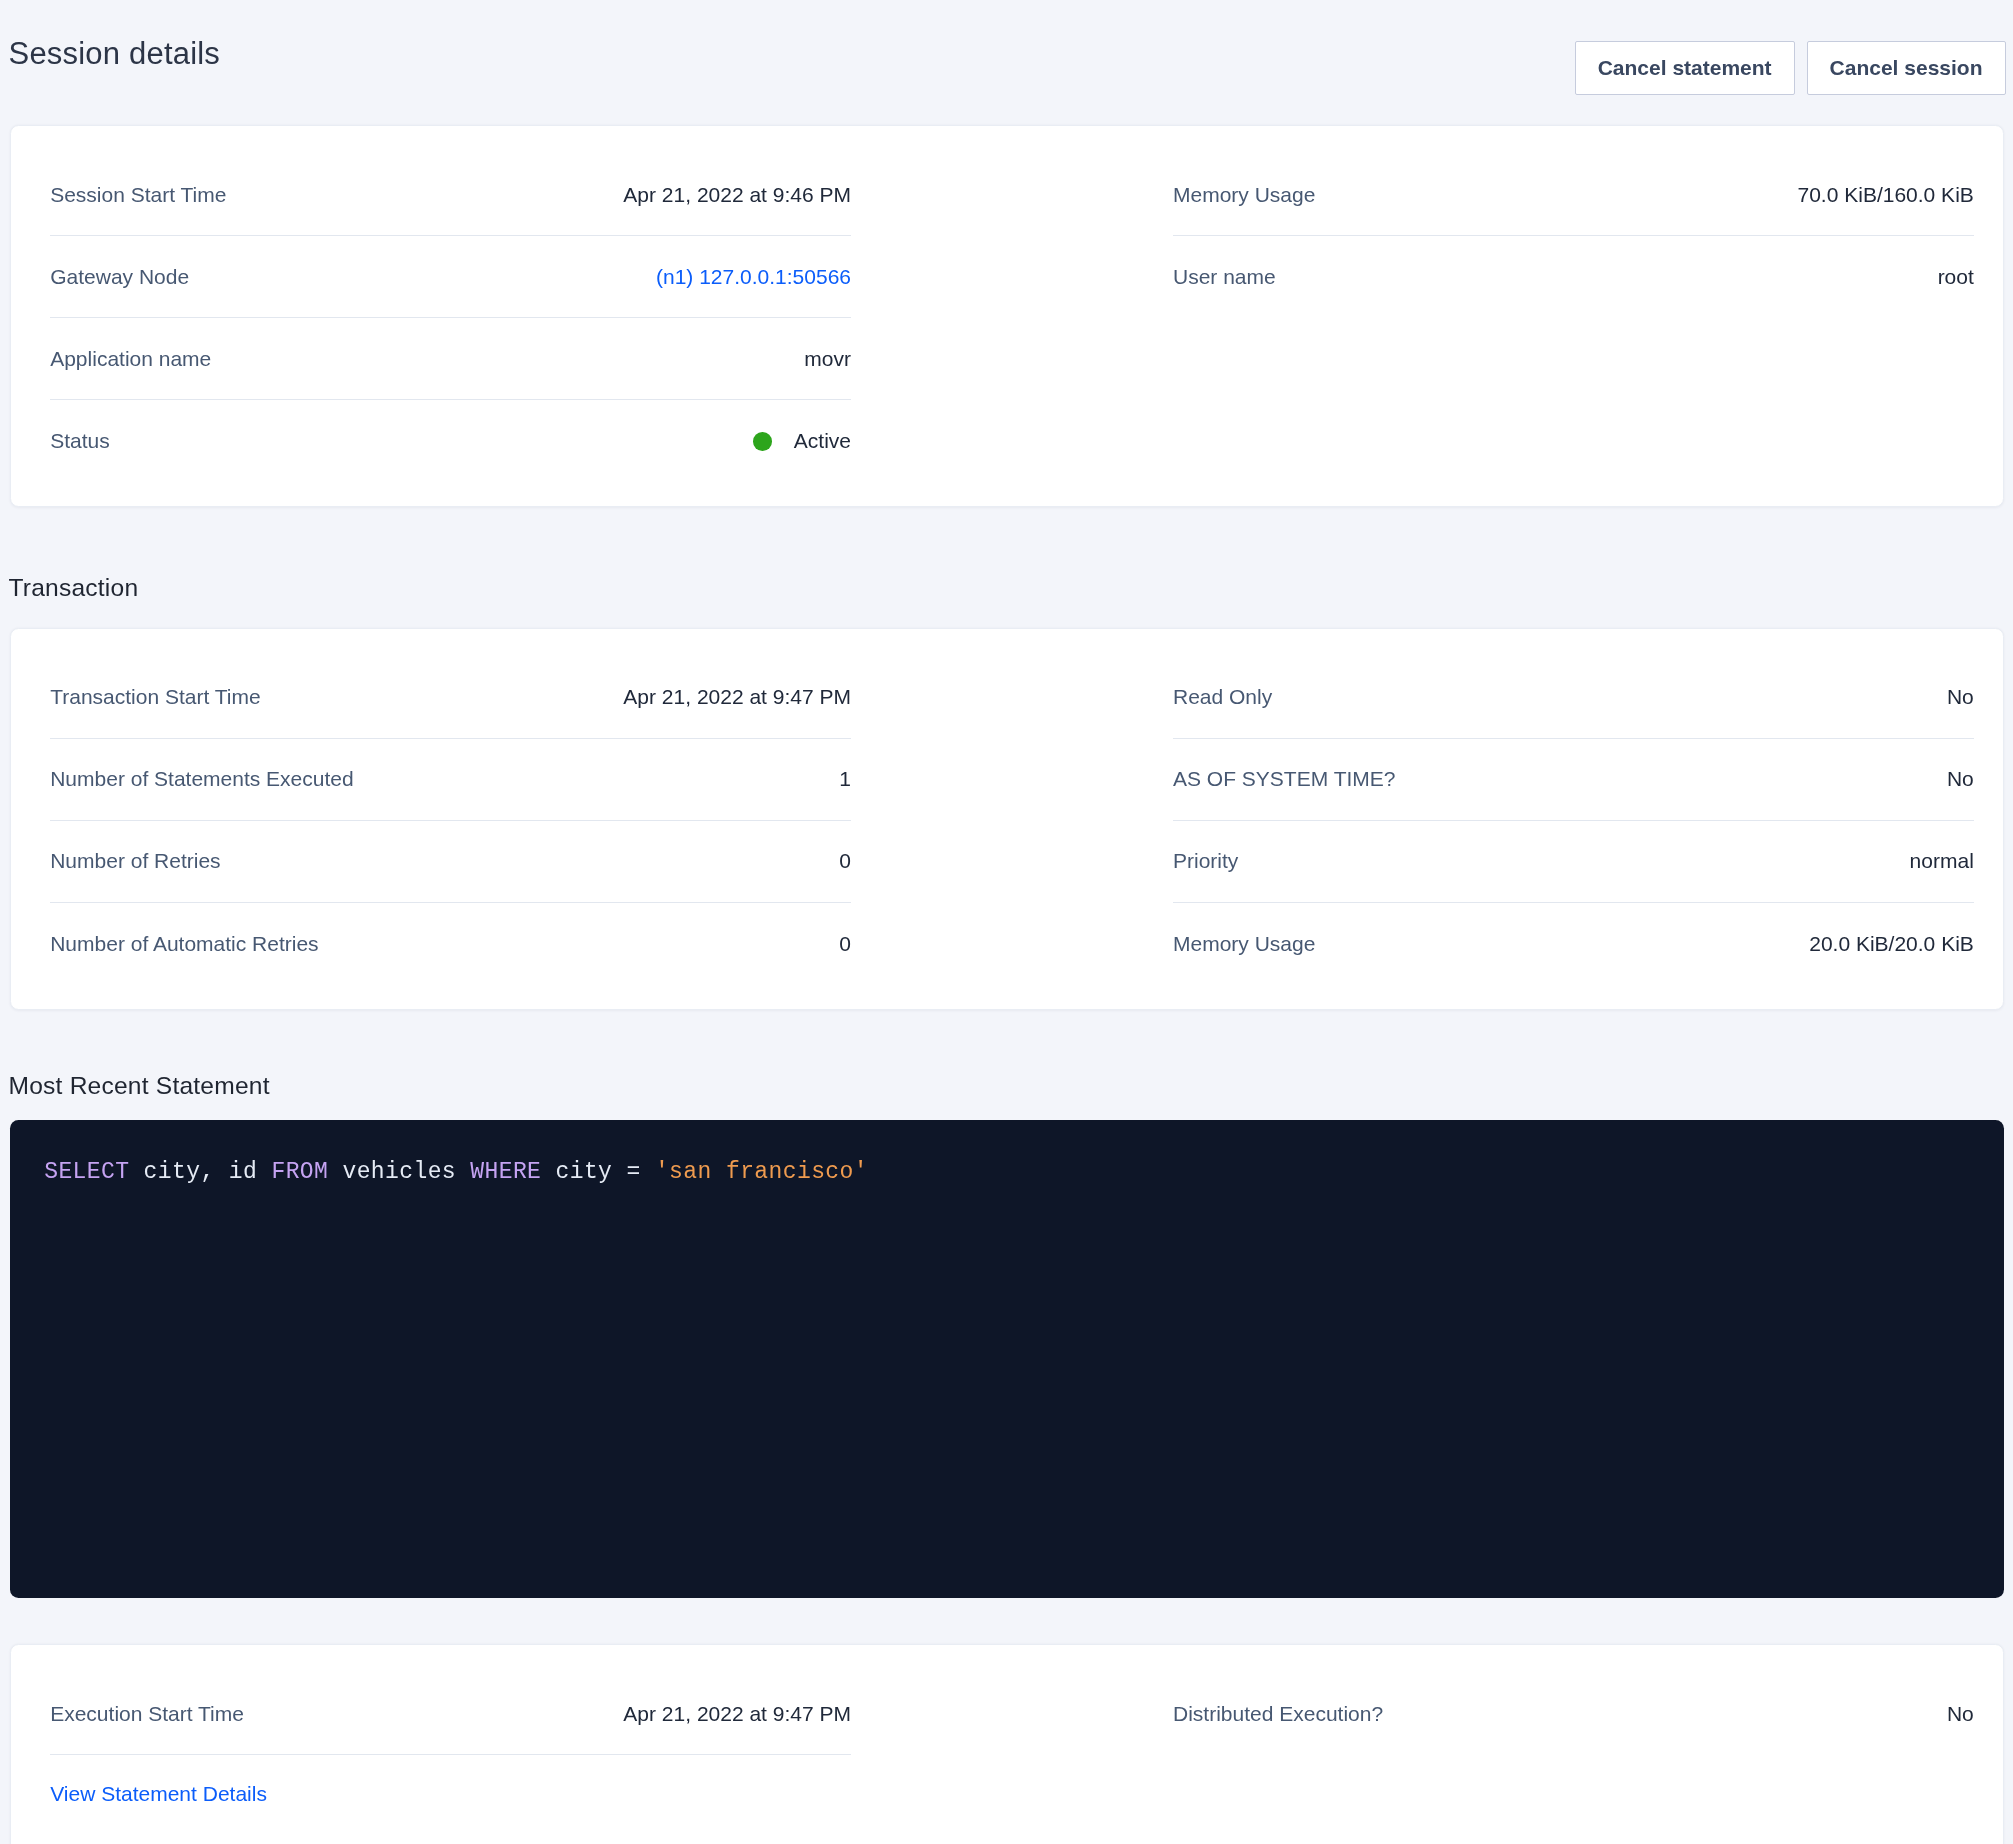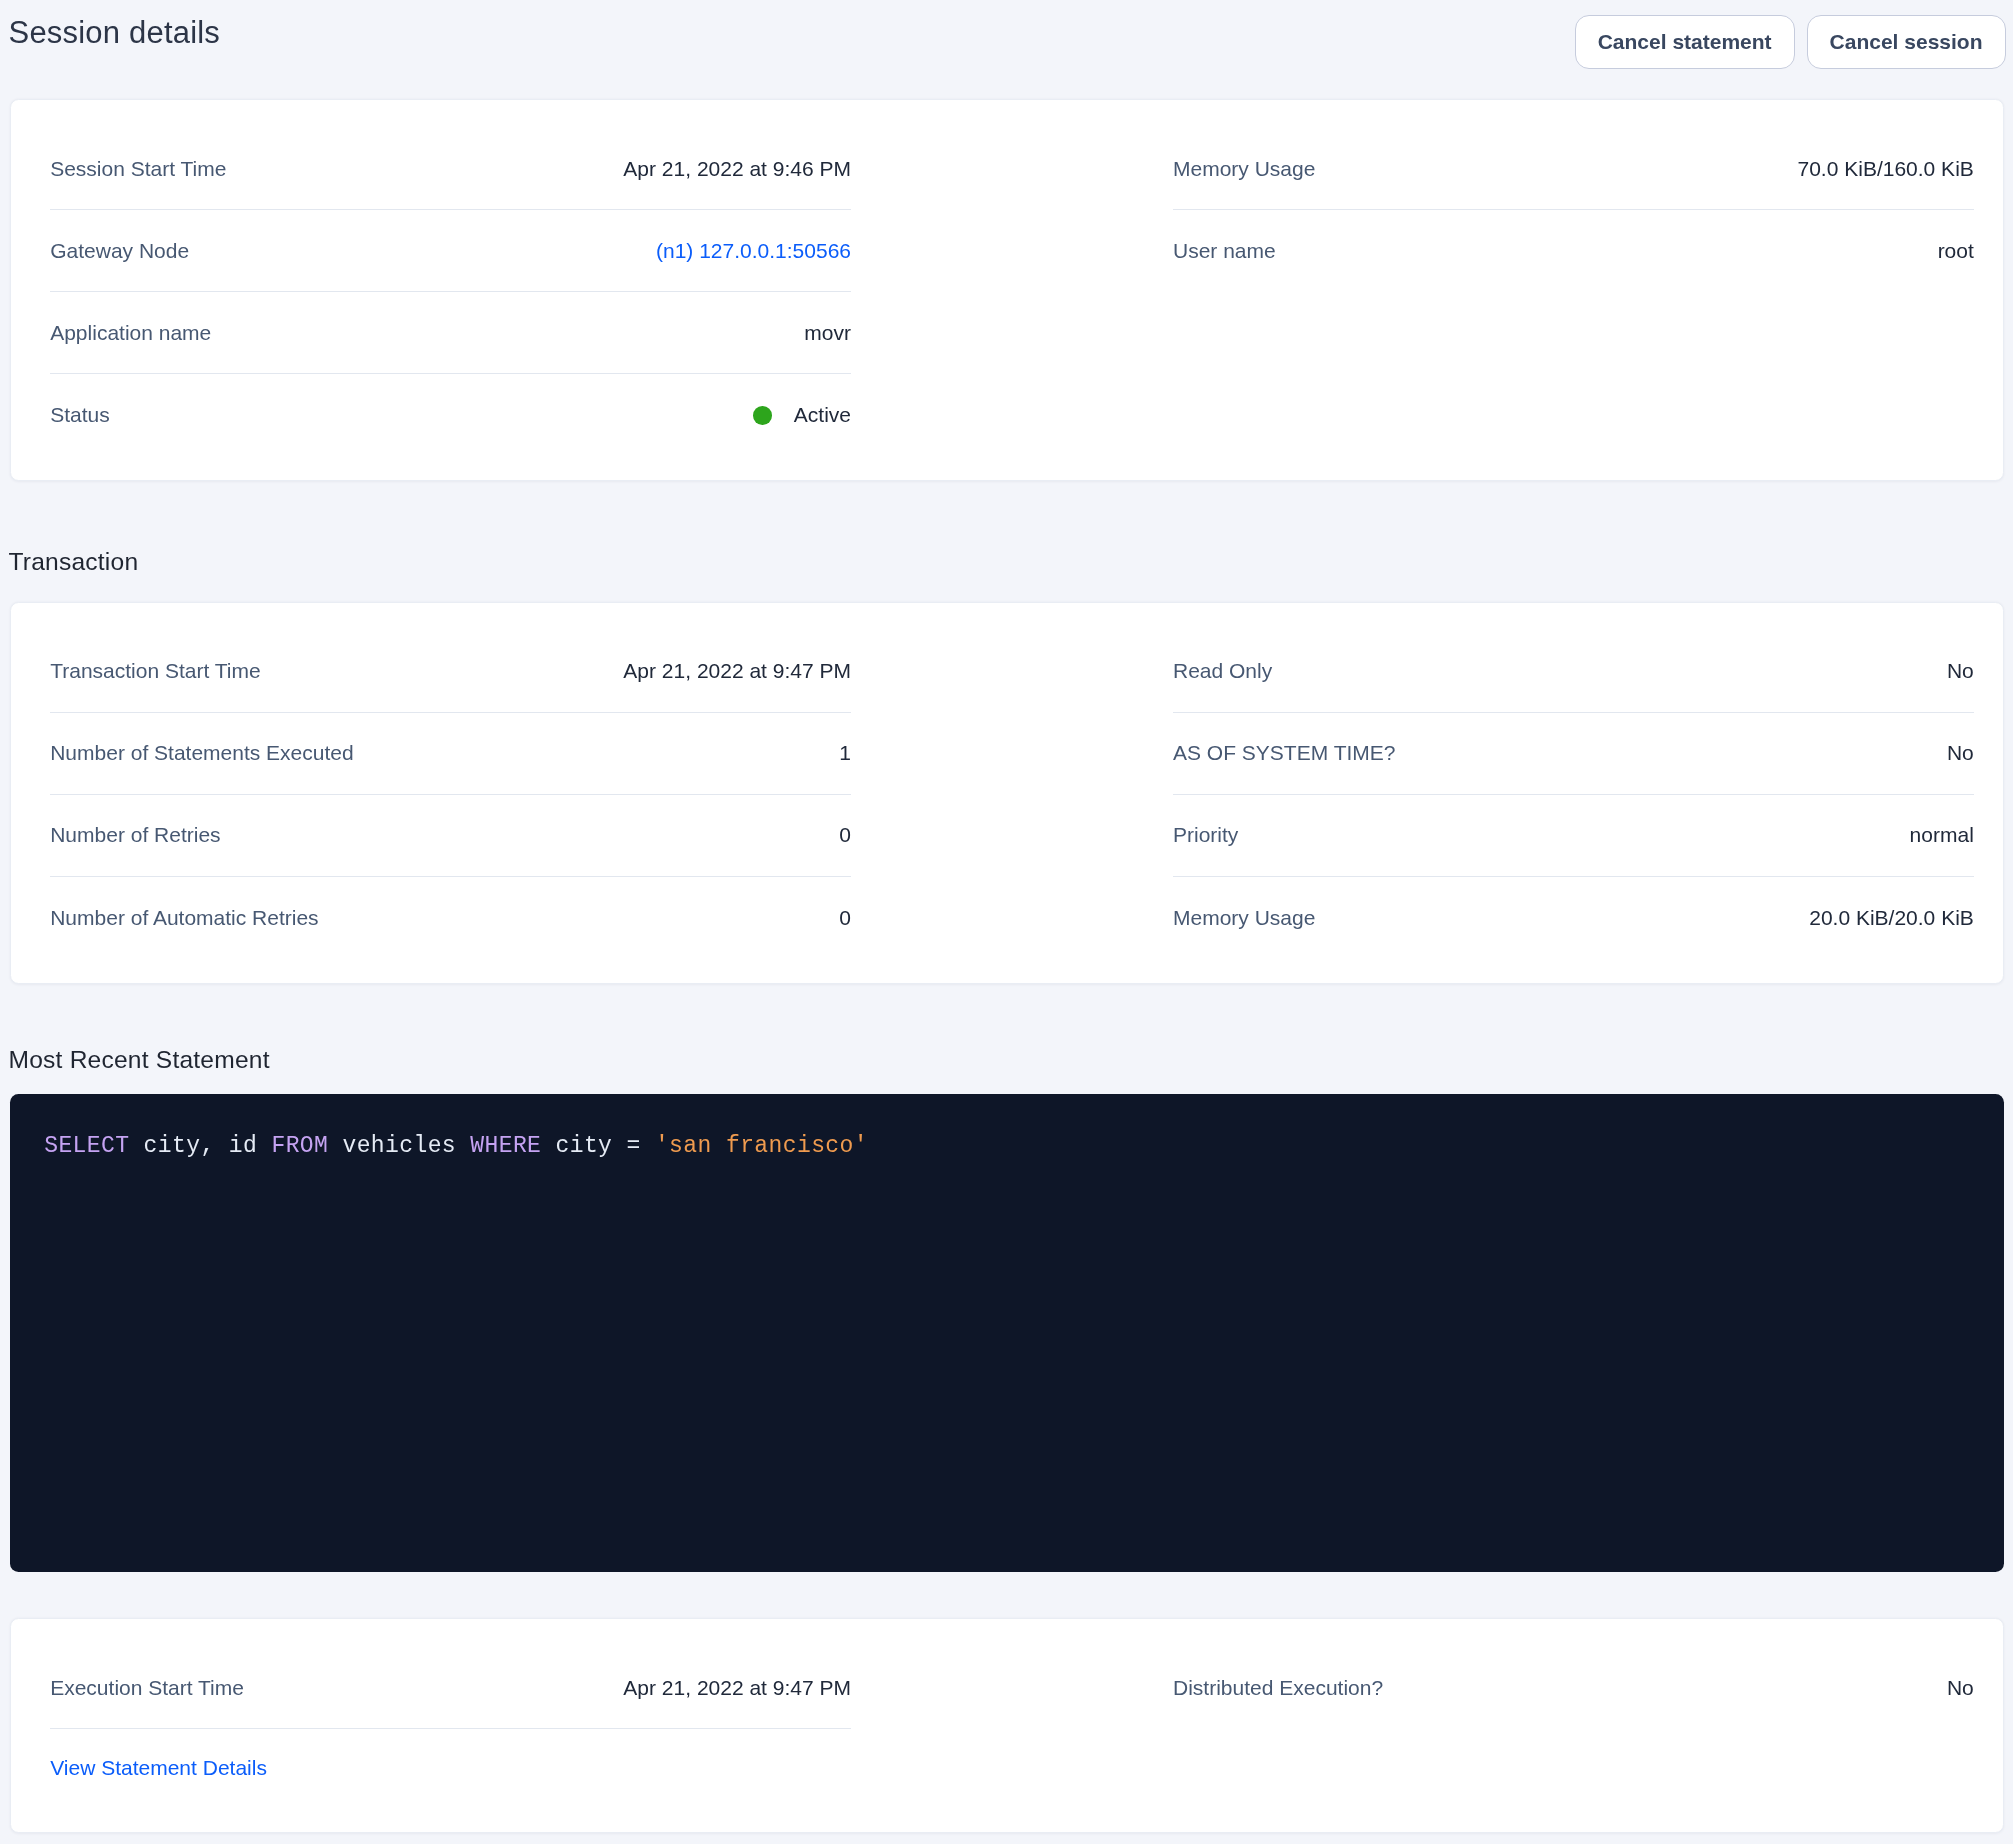--- a/index.html
+++ b/index.html
@@ -9,42 +9,43 @@
     font-family: "Liberation Sans", "DejaVu Sans", sans-serif;
     color: #20293a;
     overflow: hidden;
   }
   .page { width: 2014px; height: 1844px; }
 
   
   .header {
     display: flex;
     justify-content: space-between;
-    align-items: flex-start;
+    align-items: center;
     padding: 12px 8.5px 0 8.5px;
   }
   .page-title {
     font-size: 31px;
     font-weight: 500;
     color: #2c3547;
     line-height: 41px;
     letter-spacing: 0.2px;
   }
   .actions { display: flex; gap: 12px; padding-top: 3.4px; }
   .btn {
     background: #ffffff;
     border: 1.7px solid #c6ccdd;
-    border-radius: 14px;
+    border-radius: 2px;
     height: 54px;
     padding: 0 22px;
     font-family: "Liberation Sans", sans-serif;
     font-size: 21px;
     font-weight: 700;
     color: #394760;
     cursor: pointer;
+    margin-top: 26px;
   }
 
   
   .card {
     background: #ffffff;
     border: 0.8px solid #e9edf4;
     border-radius: 8.5px;
     box-shadow: 0 0.8px 2.5px rgba(44, 59, 93, 0.06);
     margin: 0 10.2px;
   }

